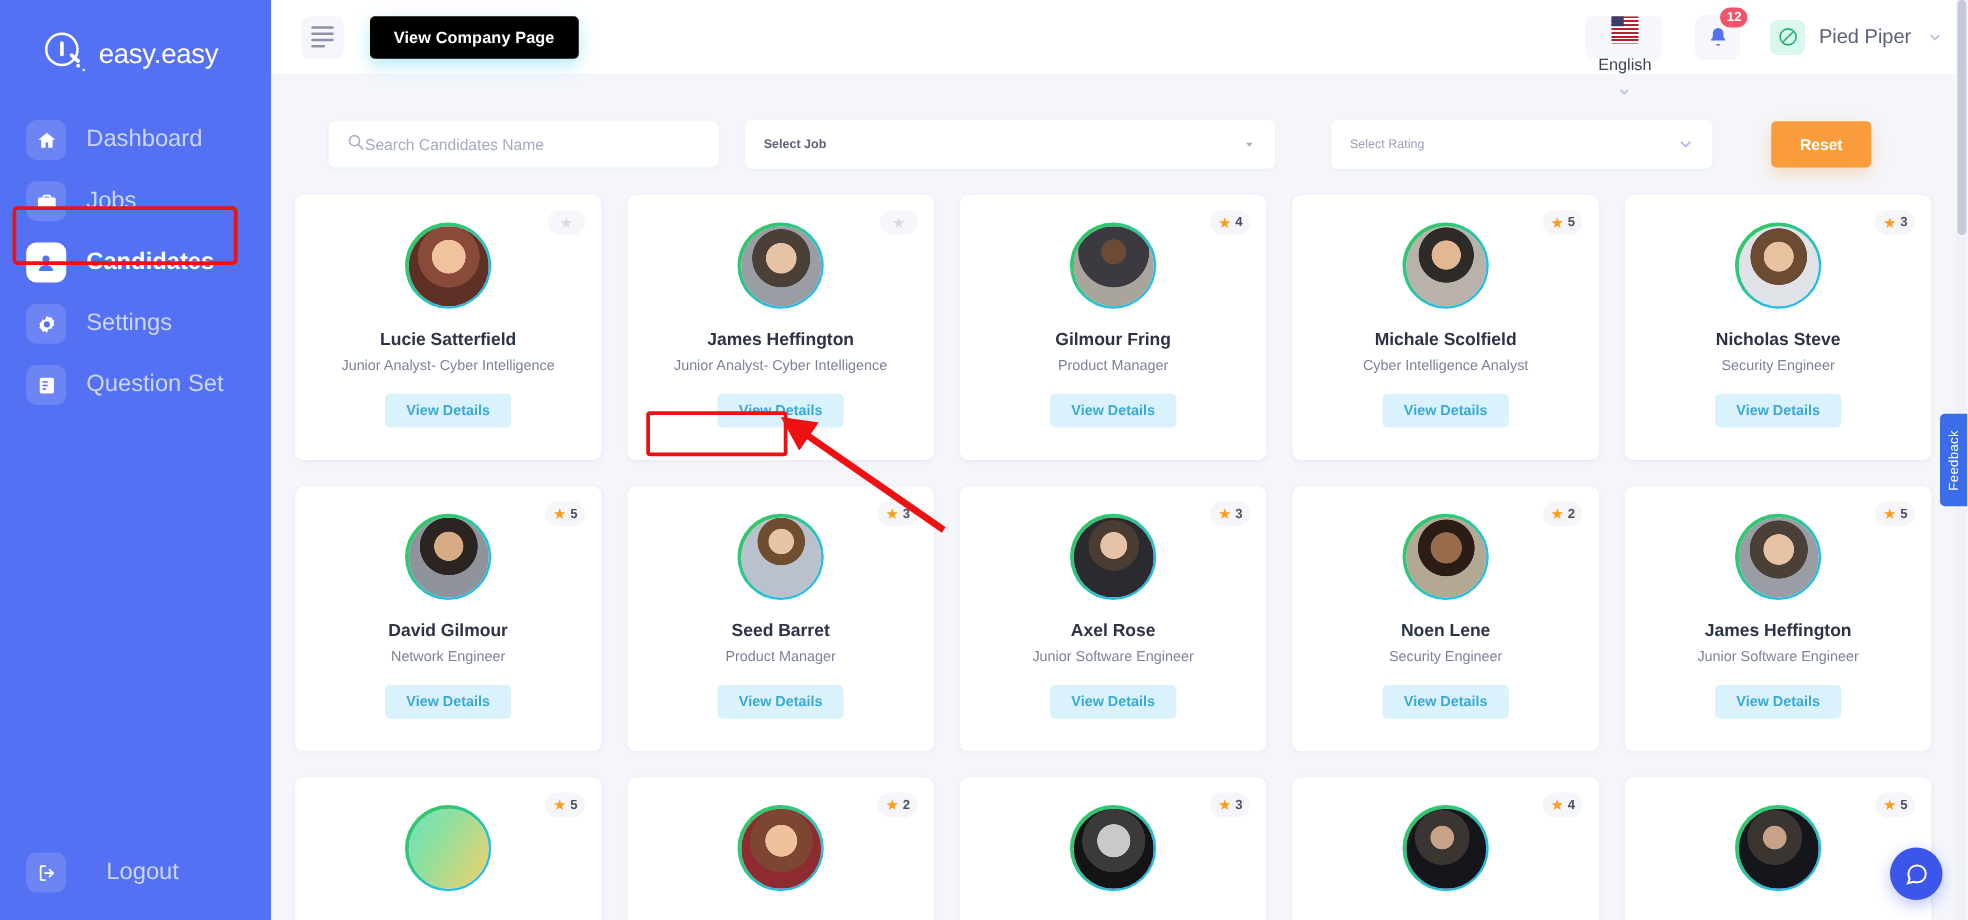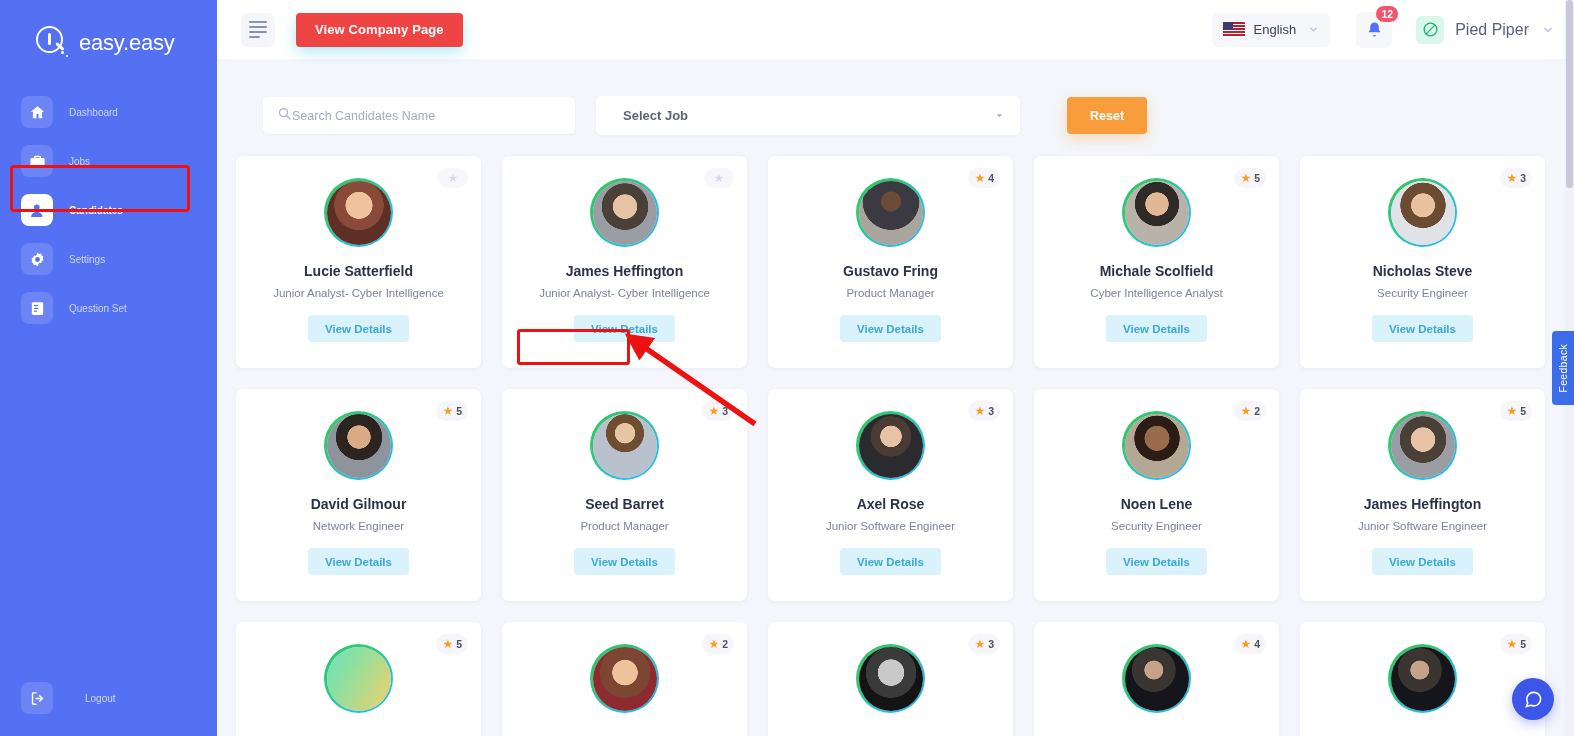--- a/index.html
+++ b/index.html
@@ -93,21 +93,21 @@
     border-radius: 8px;
     background: rgba(255,255,255,0.14);
     display: flex;
     align-items: center;
     justify-content: center;
     flex: 0 0 32px;
   }
   .nav-icon svg { display: block; }
   .nav-label {
     color: #ccd6fb;
-    font-size: 10px;
+    font-size: 19px;
     text-align: right;
   }
   .nav-item.active .nav-icon { background: #ffffff; }
   .nav-item.active .nav-label { color: #ffffff; font-weight: bold; }
 
   .nav-highlight {
     position: absolute;
     left: 10px;
     top: 165px;
     width: 180px;
@@ -165,21 +165,21 @@
   }
   .hamburger span:nth-child(1) { width: 18px; }
   .hamburger span:nth-child(2) { width: 18px; }
   .hamburger span:nth-child(3) { width: 18px; }
   .hamburger span:nth-child(4) { width: 11px; margin-right: 7px; }
 
   .view-company-btn {
     margin-left: 21px;
     height: 34px;
     padding: 0 19px;
-    background: #ef4444;
+    background: #000000;
     color: #ffffff;
     font-size: 13px;
     font-weight: bold;
     border: none;
     border-radius: 4px;
     cursor: pointer;
     box-shadow: 0 5px 14px rgba(53,201,232,0.38);
     letter-spacing: 0.1px;
   }
 
@@ -191,20 +191,21 @@
   }
   .lang-select {
     display: flex;
     align-items: center;
     gap: 9px;
     height: 34px;
     padding: 0 9px 0 11px;
     background: #f6f7fb;
     border-radius: 6px;
     cursor: pointer;
+    flex-direction: column;
   }
   .flag {
     width: 22px; height: 15px;
     border-radius: 1px;
     position: relative;
     overflow: hidden;
     background: #ffffff;
     flex: 0 0 22px;
   }
   .flag .stripes {
@@ -305,24 +306,23 @@
     border-radius: 5px;
     display: flex;
     align-items: center;
     padding: 0 15px;
     cursor: pointer;
     box-shadow: 0 1px 3px rgba(40,50,90,0.05);
   }
   .select-job { flex: 0 0 424px; }
   .select-rating { flex: 0 0 305px; margin-left: 24px; }
   .select-label {
-    font-size: 13px;
+    font-size: 10px;
     color: #5c6377;
     font-weight: bold;
-    margin-left: 12px;
   }
   .select-rating .select-label { color: #9aa1b7; font-weight: normal; }
   .select-caret {
     margin-left: auto;
     color: #a9b1c8;
     display: flex;
   }
   .select-rating .select-caret { color: #aebbe8; }
 
   .reset-btn {
@@ -649,20 +649,28 @@
 
       <div class="select-box select-job">
         <span class="select-label">Select Job</span>
         <span class="select-caret">
           <svg width="11" height="11" viewBox="0 0 24 24" fill="currentColor">
               <path d="M6 9h12l-6 7z"></path>
             </svg>
         </span>
       </div>
 
+      <div class="select-box select-rating">
+        <span class="select-label">Select Rating</span>
+        <span class="select-caret">
+          <svg width="13" height="13" viewBox="0 0 24 24" fill="none" stroke="currentColor" stroke-width="3" stroke-linecap="round" stroke-linejoin="round">
+              <path d="M6 9l6 6 6-6"></path>
+            </svg>
+        </span>
+      </div>
 
       <button class="reset-btn">Reset</button>
     </div>
 
     <div class="grid" id="card-grid">
         <div class="card">
           <div class="rating-badge empty">
             <span class="star">★</span>
           </div>
           <div class="avatar-ring">
@@ -690,21 +698,21 @@
         <div class="card">
           <div class="rating-badge">
             <span class="star">★</span>
             <span class="num">4</span>
           </div>
           <div class="avatar-ring">
             <div class="avatar-photo">
               <div class="face" style="background:radial-gradient(circle at 50% 32%, #6b4a36 0 18%, #3a3a40 19% 52%, #a9a49c 53% 100%)"></div>
             </div>
           </div>
-          <div class="cand-name">Gustavo Fring</div>
+          <div class="cand-name">Gilmour Fring</div>
           <div class="cand-role">Product Manager</div>
           <button class="details-btn">View Details</button>
         </div>
         <div class="card">
           <div class="rating-badge">
             <span class="star">★</span>
             <span class="num">5</span>
           </div>
           <div class="avatar-ring">
             <div class="avatar-photo">

